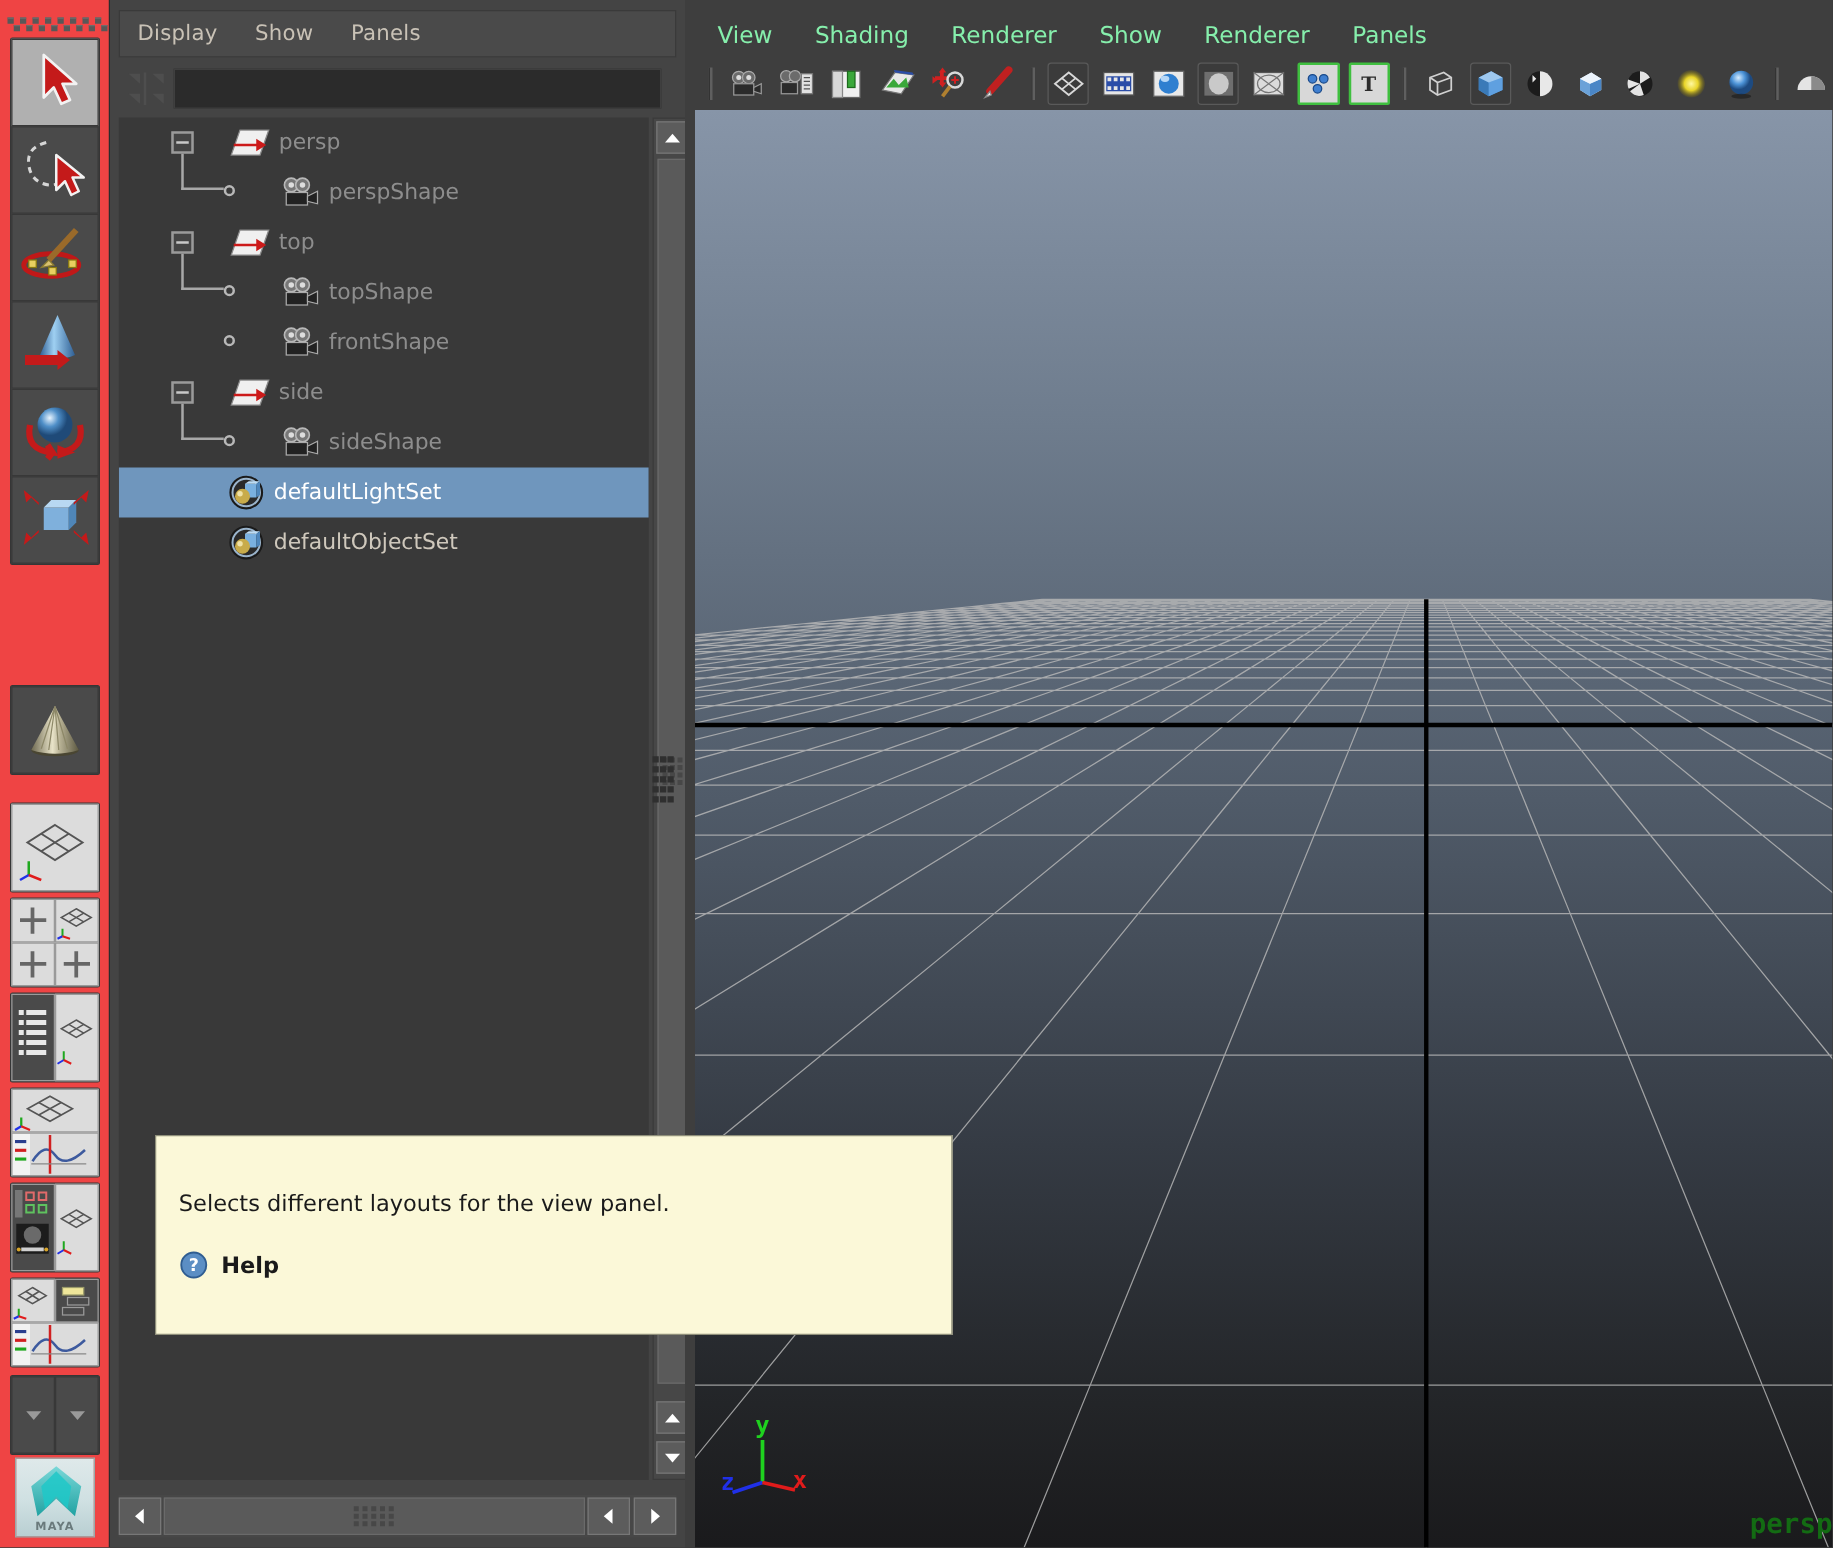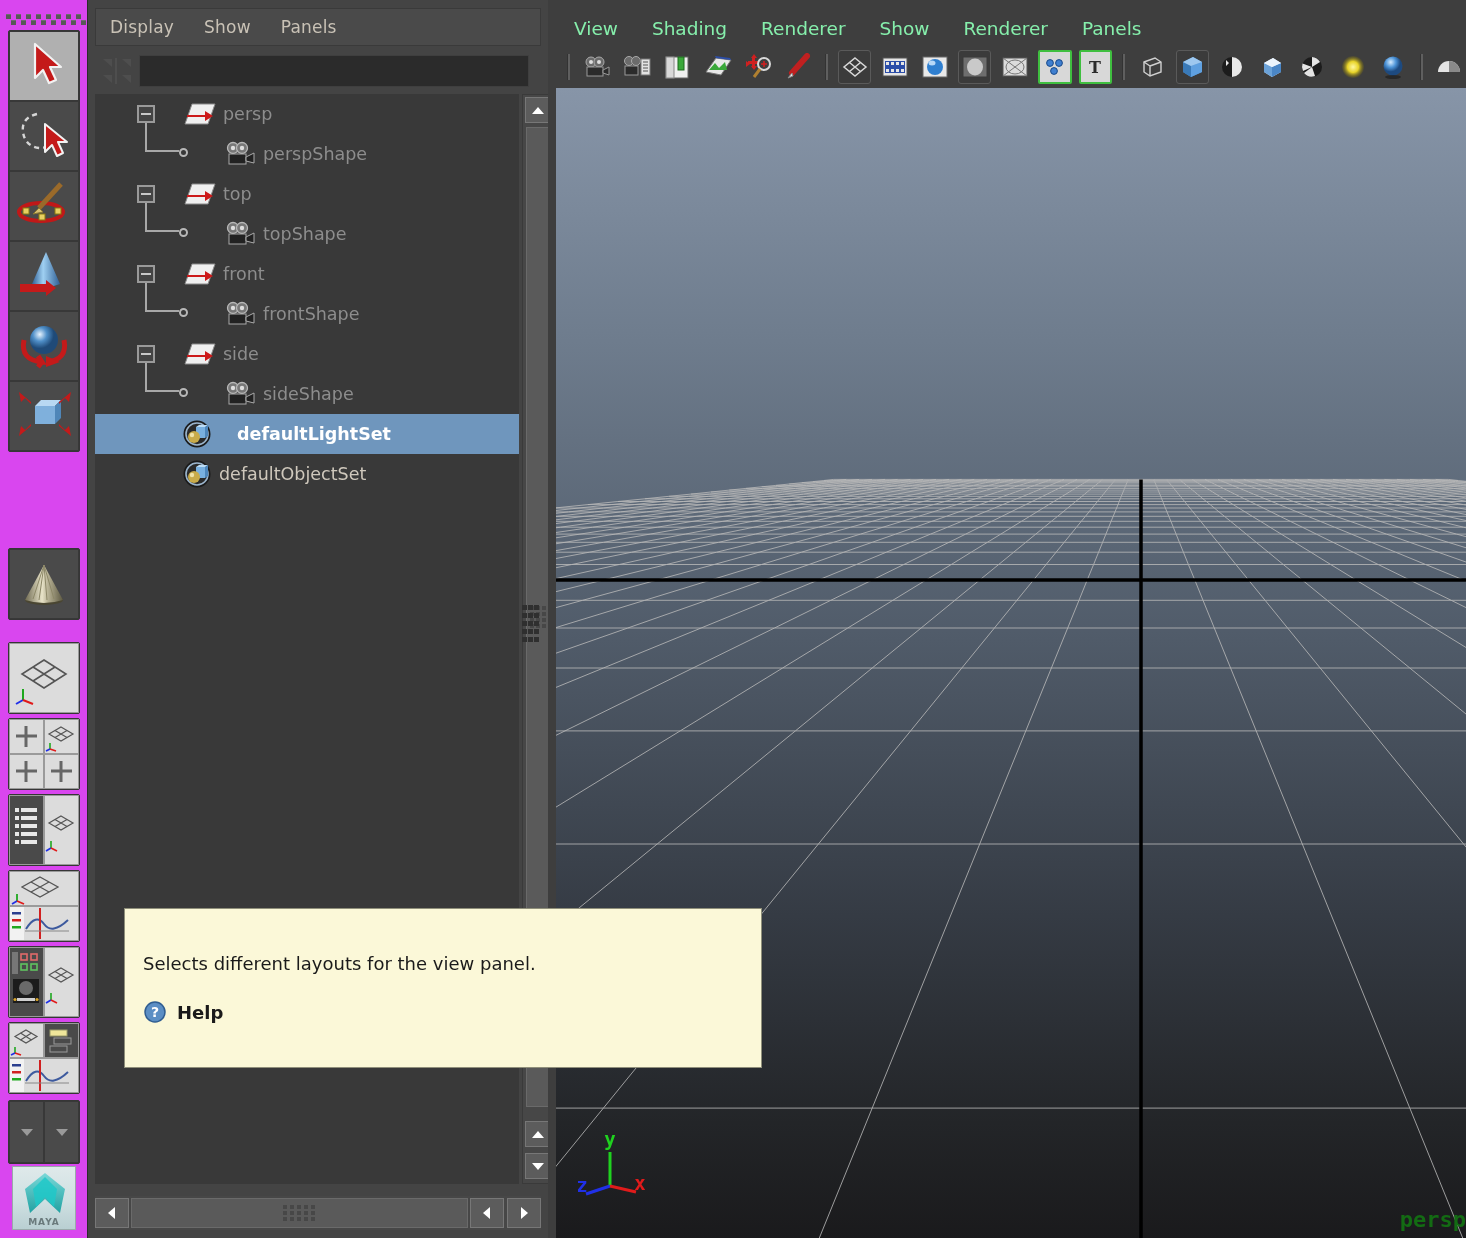--- a/index.html
+++ b/index.html
@@ -3,21 +3,21 @@
 <meta charset="utf-8">
 <title>Maya Outliner</title>
 <style>
   * { box-sizing: border-box; margin:0; padding:0; }
   html,body { width:1466px; height:1238px; overflow:hidden; background:#3a3a3a;
     font-family:"DejaVu Sans","Liberation Sans",sans-serif; }
   .app { position:relative; width:1466px; height:1238px; background:#444444; }
 
   
   .toolbox { position:absolute; left:0; top:0; width:88px; height:1238px;
-    background:#d946ef; border-right:1px solid #2c2c2c; }
+    background:#ef4444; border-right:1px solid #2c2c2c; }
   .grip-dots { position:absolute; left:6px; top:14px; width:76px; height:12px; }
   .grip-dots i { position:absolute; width:5px; height:5px; background:#585858;
     border-top:1px solid #6d6d6d; display:block; }
   .tb-group { position:absolute; left:8px; width:72px;
     border:1px solid #363636; border-radius:2px; background:#3f3f3f; }
   .tb-btn { position:relative; width:70px; height:70px; background:#4a4a4a;
     border:1px solid #383838; display:flex; align-items:center; justify-content:center; }
   .tb-btn.sel { background:#b0b0b0; }
   .tb-sq { width:70px; height:70px; display:flex; align-items:center; justify-content:center;}
   .quad { display:grid; grid-template-columns:35px 35px; grid-template-rows:35px 35px; }
@@ -498,82 +498,71 @@
               <circle cx="19" cy="7" r="5.5" fill="#777" stroke="#b8b8b8" stroke-width="1.3"></circle>
               <circle cx="10" cy="7" r="2.2" fill="#ddd"></circle>
               <circle cx="19" cy="7" r="2.2" fill="#ddd"></circle>
               <rect x="6" y="13" width="17" height="10" fill="#222" stroke="#aaa"></rect>
               <path d="M23 16 L31 12 L31 22 L23 20 Z" fill="#222" stroke="#aaa"></path>
             </svg>
           </span>
           <span style="position: absolute; left: 168px;">topShape</span>
         </div>
         <div class="row">
+          <span class="dot" style="left: 84px; top: 14px;"></span>
+          <span style="position: absolute; left: 128px; top: 50%; transform: translateY(-50%); display: flex;">
+            <svg width="34" height="26" viewBox="0 0 34 26">
+              <circle cx="10" cy="7" r="5.5" fill="#777" stroke="#b8b8b8" stroke-width="1.3"></circle>
+              <circle cx="19" cy="7" r="5.5" fill="#777" stroke="#b8b8b8" stroke-width="1.3"></circle>
+              <circle cx="10" cy="7" r="2.2" fill="#ddd"></circle>
+              <circle cx="19" cy="7" r="2.2" fill="#ddd"></circle>
+              <rect x="6" y="13" width="17" height="10" fill="#222" stroke="#aaa"></rect>
+              <path d="M23 16 L31 12 L31 22 L23 20 Z" fill="#222" stroke="#aaa"></path>
+            </svg>
+          </span>
+          <span style="position: absolute; left: 168px;">frontShape</span>
+        </div>
+        <div class="row">
           <span class="expander" style="left: 42px; top: 11px;"></span>
           <span class="elbow" style="left: 50px; top: 29px; width: 34px; height: 29px;"></span>
           <span style="position: absolute; left: 88px; top: 50%; transform: translateY(-50%); display: flex;">
             <svg width="34" height="26" viewBox="0 0 34 26">
               <path d="M9 3 L32 3 L25 23 L2 23 Z" fill="#f0f0f0" stroke="#8a8a8a"></path>
               <path d="M4 14 L22 14 L22 10 L30 15 L22 20 L22 16 L4 16 Z" fill="#cc1a1a"></path>
             </svg>
           </span>
-          <span style="position: absolute; left: 128px;">front</span>
+          <span style="position: absolute; left: 128px;">side</span>
         </div>
         <div class="row">
           <span class="dot" style="left: 84px; top: 14px;"></span>
           <span style="position: absolute; left: 128px; top: 50%; transform: translateY(-50%); display: flex;">
             <svg width="34" height="26" viewBox="0 0 34 26">
               <circle cx="10" cy="7" r="5.5" fill="#777" stroke="#b8b8b8" stroke-width="1.3"></circle>
               <circle cx="19" cy="7" r="5.5" fill="#777" stroke="#b8b8b8" stroke-width="1.3"></circle>
               <circle cx="10" cy="7" r="2.2" fill="#ddd"></circle>
               <circle cx="19" cy="7" r="2.2" fill="#ddd"></circle>
               <rect x="6" y="13" width="17" height="10" fill="#222" stroke="#aaa"></rect>
               <path d="M23 16 L31 12 L31 22 L23 20 Z" fill="#222" stroke="#aaa"></path>
             </svg>
           </span>
-          <span style="position: absolute; left: 168px;">frontShape</span>
-        </div>
-        <div class="row">
-          <span class="expander" style="left: 42px; top: 11px;"></span>
-          <span class="elbow" style="left: 50px; top: 29px; width: 34px; height: 29px;"></span>
-          <span style="position: absolute; left: 88px; top: 50%; transform: translateY(-50%); display: flex;">
-            <svg width="34" height="26" viewBox="0 0 34 26">
-              <path d="M9 3 L32 3 L25 23 L2 23 Z" fill="#f0f0f0" stroke="#8a8a8a"></path>
-              <path d="M4 14 L22 14 L22 10 L30 15 L22 20 L22 16 L4 16 Z" fill="#cc1a1a"></path>
-            </svg>
-          </span>
-          <span style="position: absolute; left: 128px;">side</span>
-        </div>
-        <div class="row">
-          <span class="dot" style="left: 84px; top: 14px;"></span>
-          <span style="position: absolute; left: 128px; top: 50%; transform: translateY(-50%); display: flex;">
-            <svg width="34" height="26" viewBox="0 0 34 26">
-              <circle cx="10" cy="7" r="5.5" fill="#777" stroke="#b8b8b8" stroke-width="1.3"></circle>
-              <circle cx="19" cy="7" r="5.5" fill="#777" stroke="#b8b8b8" stroke-width="1.3"></circle>
-              <circle cx="10" cy="7" r="2.2" fill="#ddd"></circle>
-              <circle cx="19" cy="7" r="2.2" fill="#ddd"></circle>
-              <rect x="6" y="13" width="17" height="10" fill="#222" stroke="#aaa"></rect>
-              <path d="M23 16 L31 12 L31 22 L23 20 Z" fill="#222" stroke="#aaa"></path>
-            </svg>
-          </span>
           <span style="position: absolute; left: 168px;">sideShape</span>
         </div>
         <div class="row sel setrow">
           <span style="position: absolute; left: 88px; top: 50%; transform: translateY(-50%); display: flex;">
             <svg width="28" height="28" viewBox="0 0 28 28">
               <circle cx="14" cy="14" r="12.5" fill="#2a2a2a" stroke="#1a1a1a" stroke-width="2"></circle>
               <circle cx="14" cy="14" r="11" fill="none" stroke="#9ab4cc" stroke-width="1.6"></circle>
               <path d="M13 7 L22 7 L22 18 L13 18 Z" fill="#79b0e0"></path>
               <path d="M13 7 L16 5 L25 5 L22 7 Z" fill="#bcdcf5"></path>
               <path d="M22 7 L25 5 L25 16 L22 18 Z" fill="#4e87bd"></path>
               <circle cx="11" cy="17" r="6" fill="#c8ab4a"></circle>
               <circle cx="9" cy="15" r="2.2" fill="#efe2a8"></circle>
             </svg>
           </span>
-          <span style="position: absolute; left: 124px; font-weight: 700; margin-left: 18px;">defaultLightSet</span>
+          <span style="position: absolute; left: 124px; font-weight: 400;">defaultLightSet</span>
         </div>
         <div class="row setrow">
           <span style="position: absolute; left: 88px; top: 50%; transform: translateY(-50%); display: flex;">
             <svg width="28" height="28" viewBox="0 0 28 28">
               <circle cx="14" cy="14" r="12.5" fill="#2a2a2a" stroke="#1a1a1a" stroke-width="2"></circle>
               <circle cx="14" cy="14" r="11" fill="none" stroke="#9ab4cc" stroke-width="1.6"></circle>
               <path d="M13 7 L22 7 L22 18 L13 18 Z" fill="#79b0e0"></path>
               <path d="M13 7 L16 5 L25 5 L22 7 Z" fill="#bcdcf5"></path>
               <path d="M22 7 L25 5 L25 16 L22 18 Z" fill="#4e87bd"></path>
               <circle cx="11" cy="17" r="6" fill="#c8ab4a"></circle>

